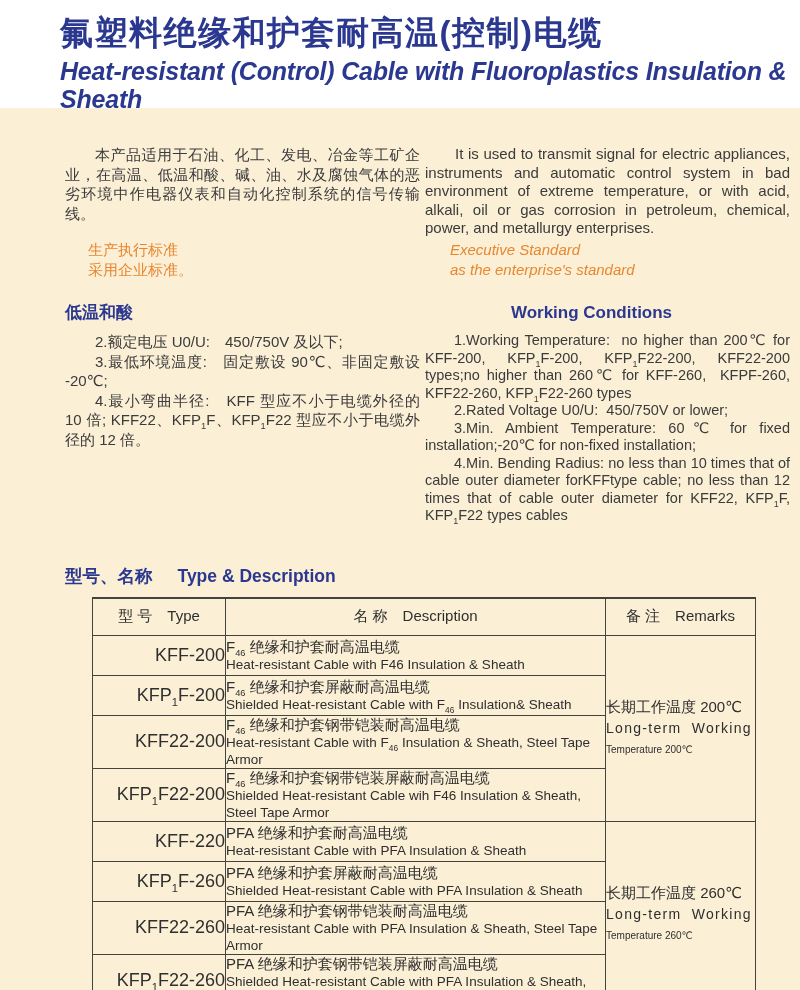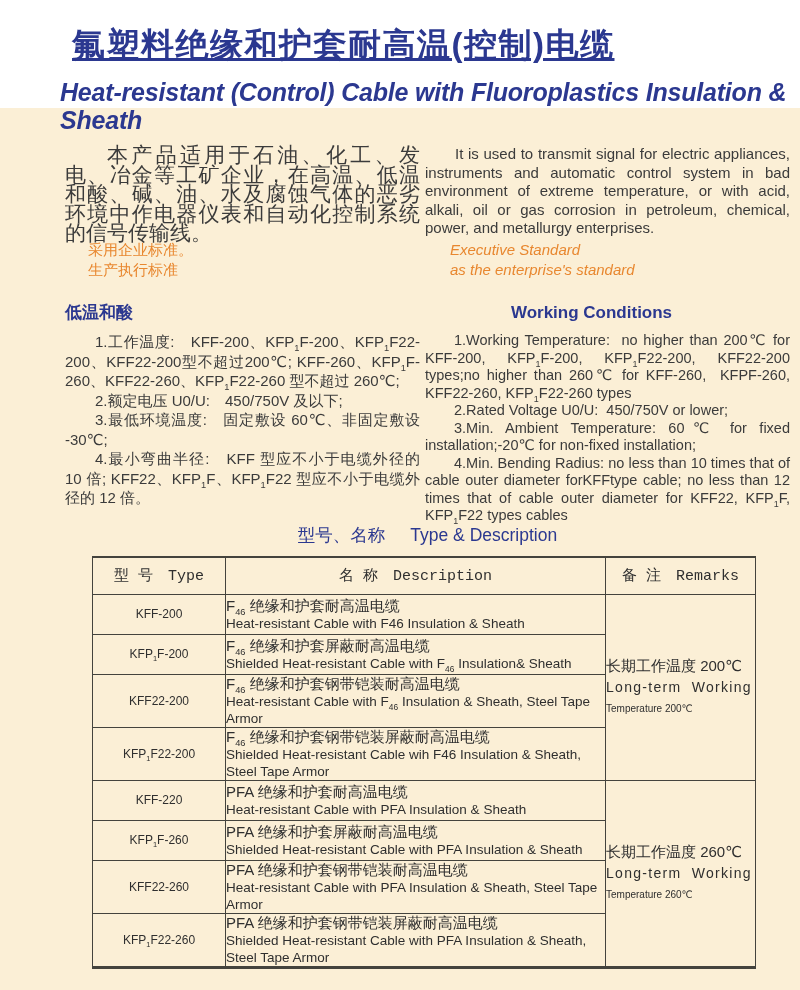--- a/index.html
+++ b/index.html
@@ -8,69 +8,68 @@
     position: relative;
     width: 800px; height: 990px;
     overflow: hidden;
     background: #ffffff;
     font-family: "Liberation Sans", "DejaVu Sans", sans-serif;
     color: #3b3b3b;
   }
   
   .band-white { height: 108px; background: #ffffff; padding: 12px 0 0 60px; }
   .title-cn {
-    margin: 12px; font-size: 33px; line-height: 42px;
+    margin: 0; font-size: 33px; line-height: 42px;
     font-weight: bold; letter-spacing: 1.5px;
     color: var(--navy, #2B3890);
-    text-decoration: underline;
   }
   .title-en {
     margin: 3px 0 0 0; font-size: 25px; line-height: 28px;
     font-weight: bold; font-style: italic; letter-spacing: -0.2px;
     color: var(--navy, #2B3890);
   }
   
   .band-cream {
     height: 882px;
     background: var(--cream, #FBEFD6);
     padding: 37px 10px 0 65px;
   }
   .cols { display: flex; }
   .col-l { width: 355px; margin-right: 5px; }
   .col-r { width: 365px; }
   p { margin: 0; }
   .intro-p { height: 95px; text-align: justify; text-indent: 2em; }
-  .intro-cn { font-size: 21px; line-height: 19.5px; }
+  .intro-cn { font-size: 15px; line-height: 19.5px; }
   .intro-en { font-size: 15px; line-height: 18.5px; }
   .standards { color: var(--orange, #E8872F); font-size: 15px; line-height: 20px; }
   .standards.cn { padding-left: 23px; }
   .standards.en { padding-left: 25px; font-style: italic; }
   
   .conditions { margin-top: 23px; height: 187px; }
   .cond-heading { font-size: 17px; line-height: 20px; font-weight: bold; color: var(--navy, #2B3890); }
   .cond-heading.en { text-align: center; padding-right: 32px; }
   .cond-list { margin-top: 9px; }
   .cond-list p { text-indent: 2em; text-align: justify; }
   .cond-list.cn p { font-size: 15px; line-height: 19.5px; }
   .cond-list.en p { font-size: 14.5px; line-height: 17.5px; }
   
-  .type-heading { margin-top: 34px; font-size: 17.5px; line-height: 22px; font-weight: normal; color: var(--navy, #2B3890); text-align: center; }
+  .type-heading { margin-top: 75px; font-size: 17.5px; line-height: 22px; font-weight: bold; color: var(--navy, #2B3890); }
   .type-heading .en-part { margin-left: 25px; }
   table.cable-table {
     border-collapse: collapse; table-layout: fixed;
     width: 663px; margin: 10px 0 0 27px;
     border-top: 2.5px solid var(--line, #44433D);
     border-bottom: 3px solid var(--line, #44433D);
     color: #2f2f2f;
   }
   .cable-table th, .cable-table td { border: 1.5px solid var(--line, #44433D); padding: 0; }
   .cable-table thead tr { height: 37px; }
   .cable-table tbody tr { height: 40px; }
-  .cable-table th { font-weight: normal; font-size: 15px; text-align: center; font-family: Liberation Mono, monospace; }
-  .td-type { text-align: center; font-size: 12px; }
+  .cable-table th { font-weight: normal; font-size: 15px; text-align: center; }
+  .td-type { text-align: right; font-size: 18px; }
   .td-desc { padding: 2px 4px 2px 10px; vertical-align: middle; }
   .desc-cn { font-size: 15px; line-height: 18px; }
   .desc-en { font-size: 13.5px; line-height: 17px; }
   .td-remarks { padding: 0 4px 0 12px; vertical-align: middle; }
   .rem-cn { font-size: 15px; line-height: 22px; }
   .rem-en1 { font-size: 14px; line-height: 21px; letter-spacing: 1.3px; word-spacing: 5px; }
   .rem-en2 { font-size: 10px; line-height: 21px; }
   sub { font-size: 62%; line-height: 0; }
 </style>
 </head>
@@ -82,40 +81,39 @@
     <h1 class="title-cn">氟塑料绝缘和护套耐高温(控制)电缆</h1>
     <h2 class="title-en">Heat-resistant (Control) Cable with Fluoroplastics Insulation &amp; Sheath</h2>
   </div>
 
   <div class="band-cream">
 
     <div class="cols">
       <div class="col-l">
         <p class="intro-p intro-cn">本产品适用于石油、化工、发电、冶金等工矿企业，在高温、低温和酸、碱、油、水及腐蚀气体的恶劣环境中作电器仪表和自动化控制系统的信号传输线。</p>
         <div class="standards cn">
+          <p>生产执行标准</p>
           <p>采用企业标准。</p>
-          <p>生产执行标准</p>
         </div>
       </div>
       <div class="col-r">
         <p class="intro-p intro-en">It is used to transmit signal for electric appliances, instruments and automatic control system in bad environment of extreme temperature, or with acid, alkali, oil or gas corrosion in petroleum, chemical, power, and metallurgy enterprises.</p>
         <div class="standards en">
           <p>Executive Standard</p>
           <p>as the enterprise's standard</p>
         </div>
       </div>
     </div>
 
     <div class="cols conditions">
       <div class="col-l">
         <div class="cond-heading">低温和酸</div>
         <div class="cond-list cn">
-          <p>1.工作温度:　KFF-200、KFP<sub>1</sub>F-200、KFP<sub>1</sub>F22-200、KFF22-200型不超过200℃; KFF-260、KFP<sub>1</sub>F-260、KFF22-260、KFP<sub>1</sub>F22-260 型不超过 260℃;</p>
           <p>2.额定电压 U0/U:　450/750V 及以下;</p>
-          <p>3.最低环境温度:　固定敷设 60℃、非固定敷设 -30℃;</p>
+          <p>3.最低环境温度:　固定敷设 90℃、非固定敷设 -20℃;</p>
           <p>4.最小弯曲半径:　KFF 型应不小于电缆外径的 10 倍; KFF22、KFP<sub>1</sub>F、KFP<sub>1</sub>F22 型应不小于电缆外径的 12 倍。</p>
         </div>
       </div>
       <div class="col-r">
         <div class="cond-heading en">Working Conditions</div>
         <div class="cond-list en">
           <p>1.Working Temperature:&nbsp; no higher than 200℃ for KFF-200, KFP<sub>1</sub>F-200, KFP<sub>1</sub>F22-200, KFF22-200 types;no higher than 260℃ for KFF-260,&nbsp; KFPF-260, KFF22-260, KFP<sub>1</sub>F22-260 types</p>
           <p>2.Rated Voltage U0/U:&nbsp; 450/750V or lower;</p>
           <p>3.Min. Ambient Temperature: 60℃ for fixed installation;-20℃ for non-fixed installation;</p>
           <p>4.Min. Bending Radius: no less than 10 times that of cable outer diameter forKFFtype cable; no less than 12 times that of cable outer diameter for KFF22, KFP<sub>1</sub>F, KFP<sub>1</sub>F22 types cables</p>

